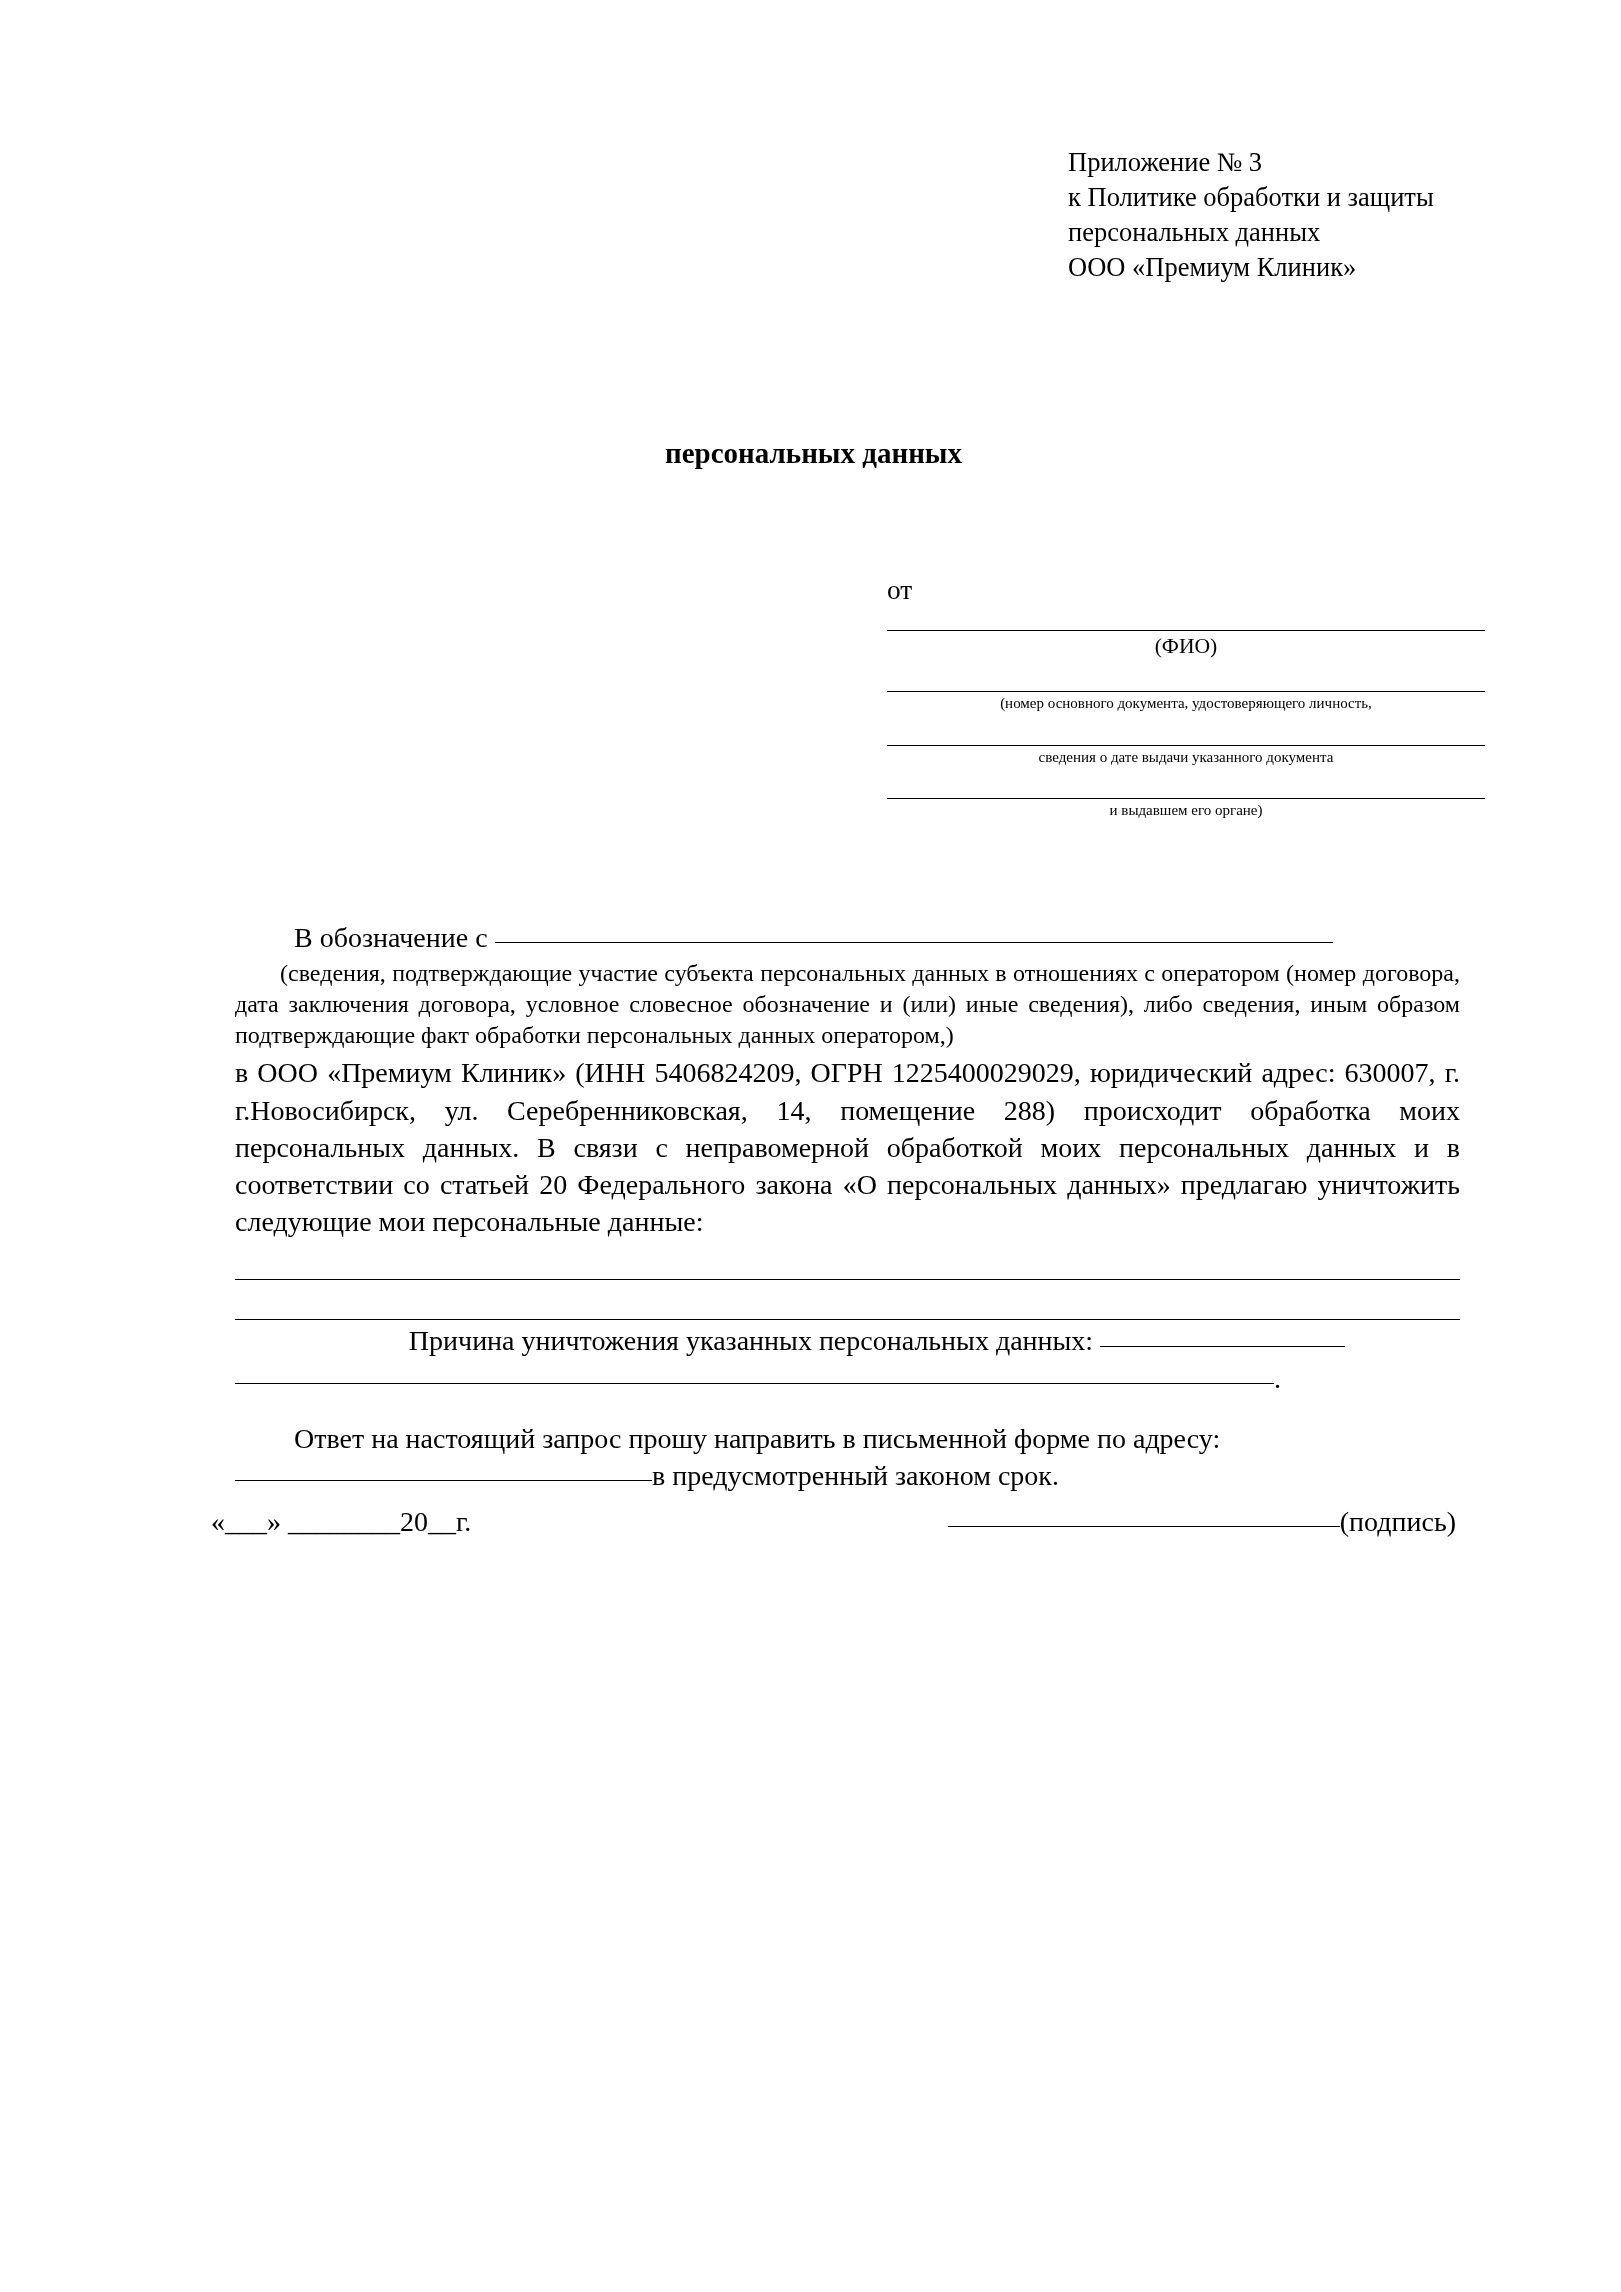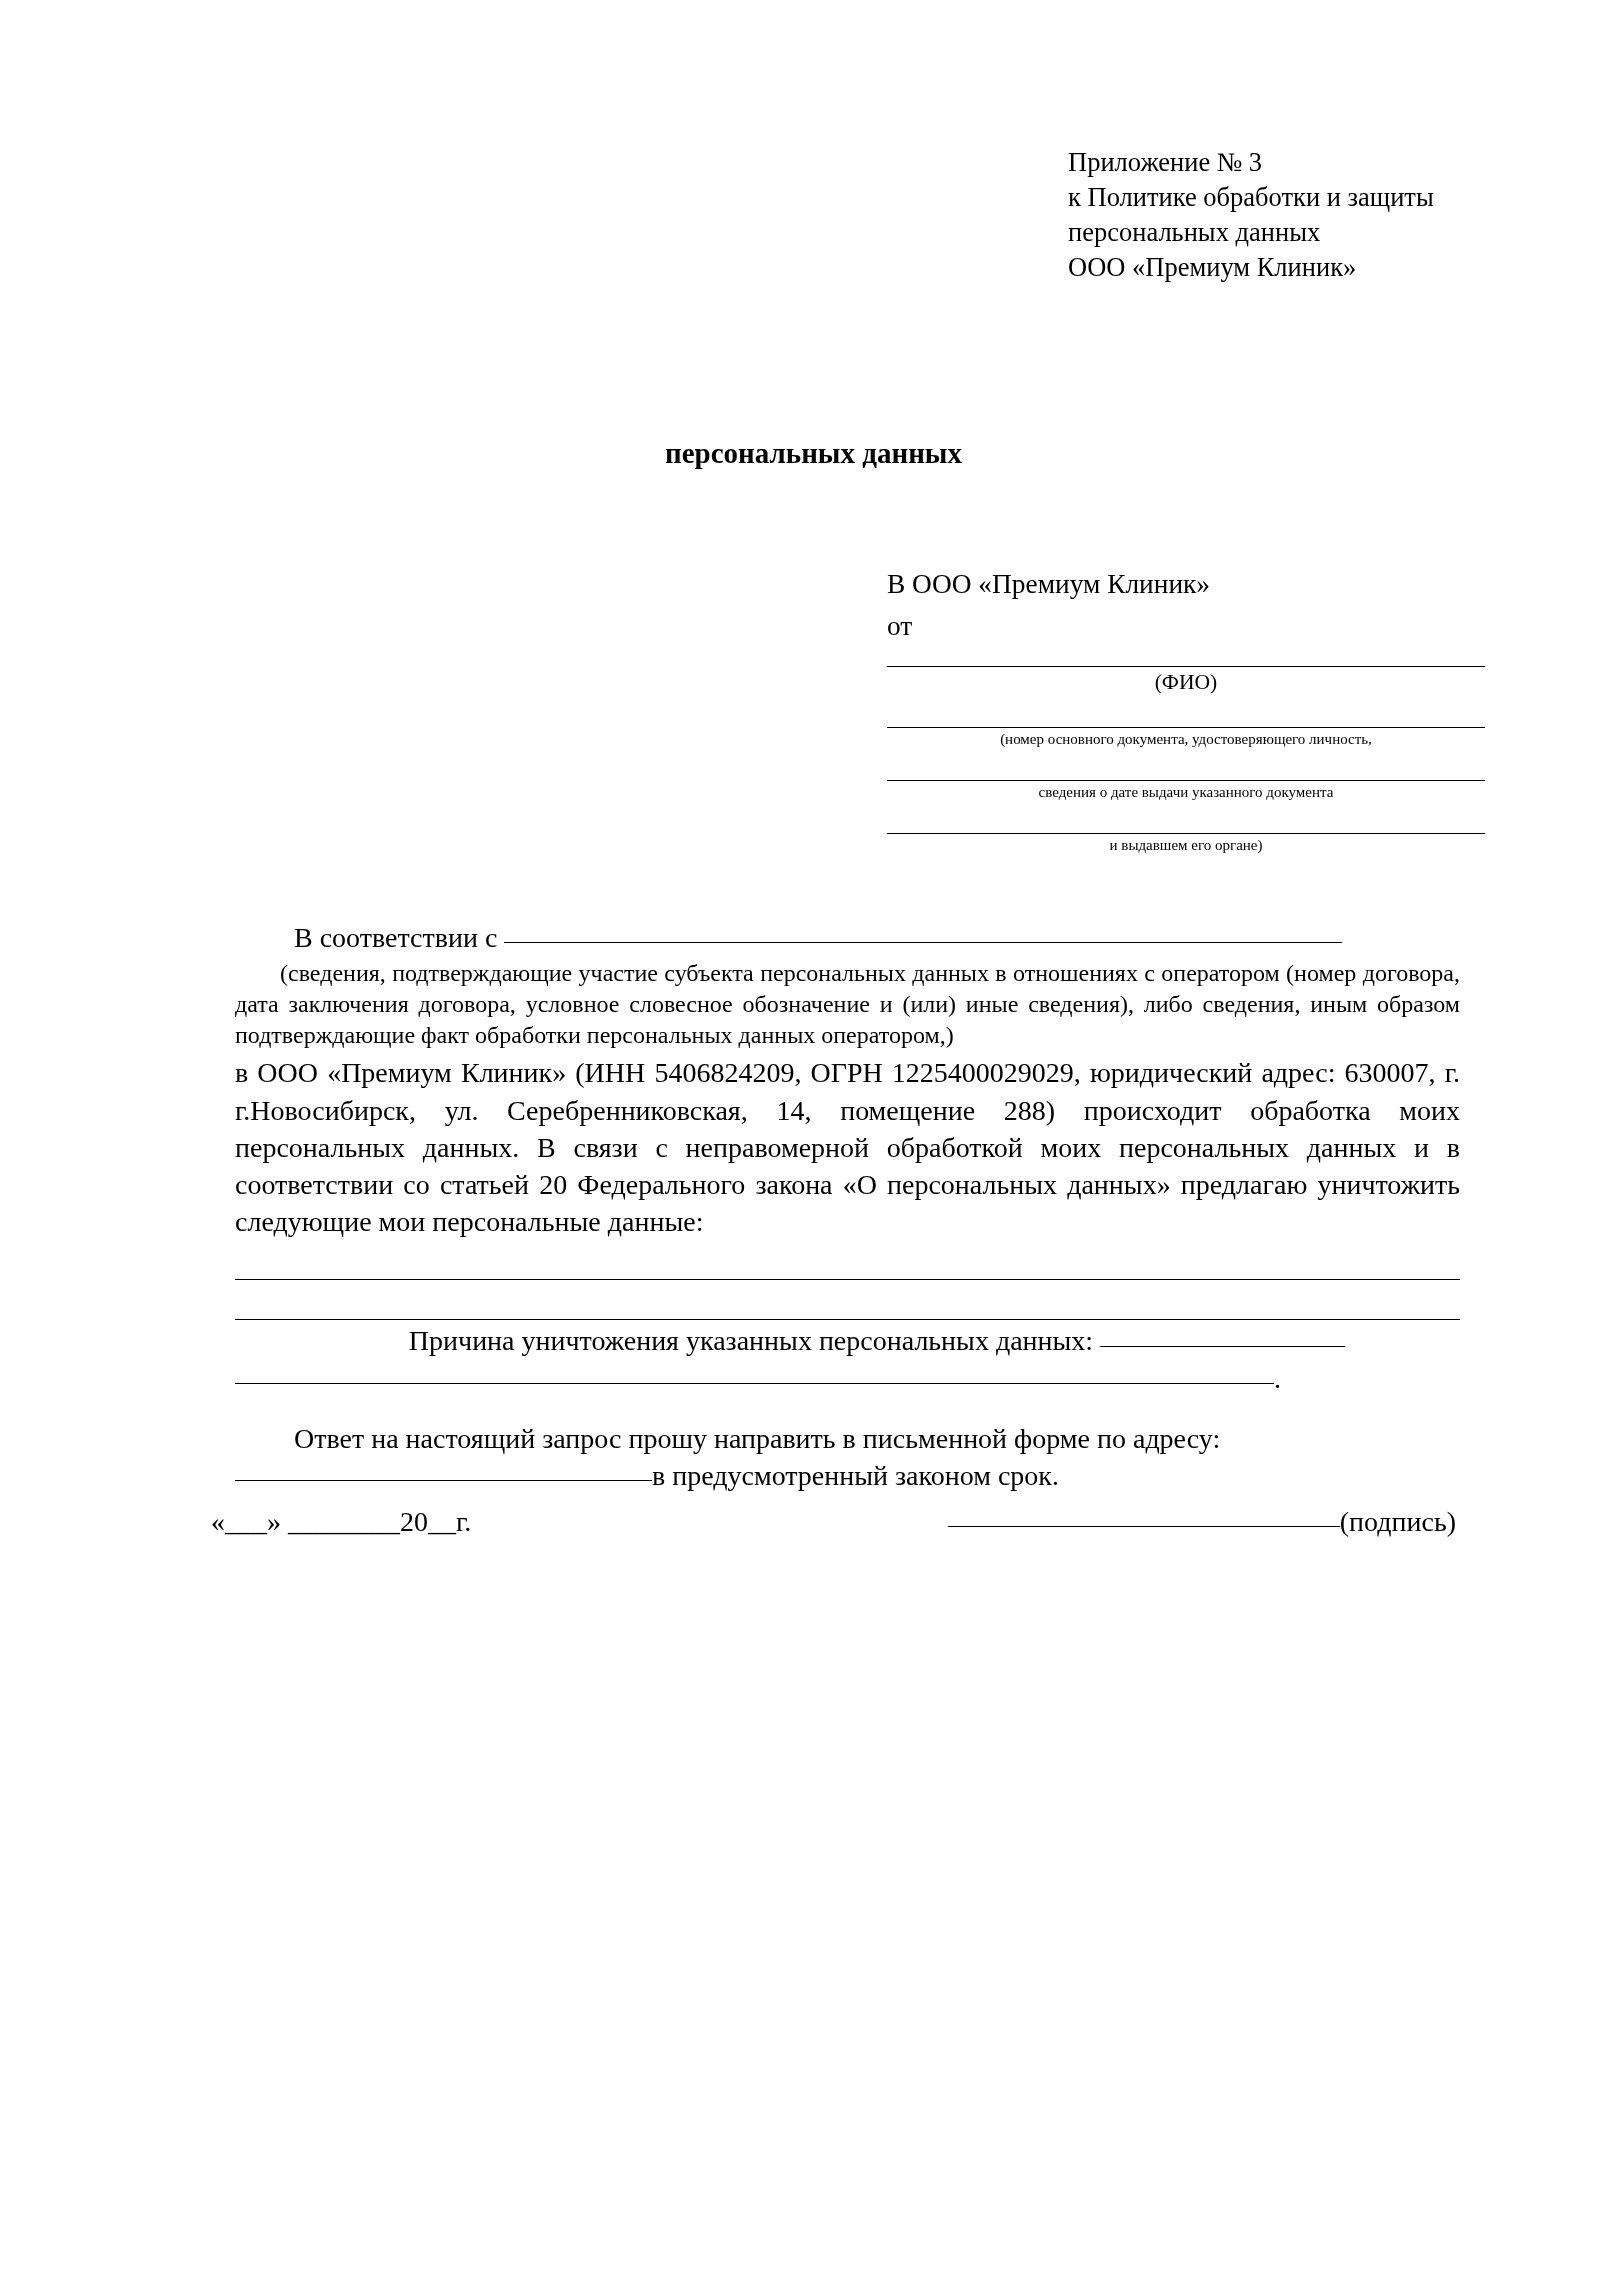--- a/index.html
+++ b/index.html
@@ -136,36 +136,35 @@
     <div>персональных данных</div>
     <div>ООО «Премиум Клиник»</div>
   </div>
 
   <div class="doc-title">
     <br>
     <span>персональных данных</span>
   </div>
 
   <div class="addressee">
-    <div class="to-line">В ООО «Премиум Клиник»</div>
     <div class="ot">от</div>
     <div class="fill-line"></div>
     <div class="caption big">(ФИО)</div>
     <div class="fill-line"></div>
     <div class="caption">(номер основного документа, удостоверяющего личность,</div>
     <div class="fill-line"></div>
     <div class="caption">сведения о дате выдачи указанного документа</div>
     <div class="fill-line"></div>
     <div class="caption">и выдавшем его органе)</div>
   </div>
 
   <div class="body-text">
 
     <div style="white-space:nowrap;">
-      <span class="indent"></span><span>В соответствии с</span>
+      <span class="indent"></span><span>В обозначение с</span>
       <span class="inline-rule" style="width:838px;"></span>
     </div>
 
     <div class="small-note">
       <span class="lead"></span><span>(сведения, подтверждающие участие субъекта персональных данных в отношениях с оператором (номер договора, дата заключения договора, условное словесное обозначение и (или) иные сведения), либо сведения, иным образом подтверждающие факт обработки персональных данных оператором,)</span>
     </div>
 
     <p class="para">в ООО «Премиум Клиник» (ИНН 5406824209, ОГРН 1225400029029, юридический адрес: 630007, г. г.Новосибирск, ул. Серебренниковская, 14, помещение 288) происходит обработка моих персональных данных. В связи с неправомерной обработкой моих персональных данных и в соответствии со статьей 20 Федерального закона «О персональных данных» предлагаю уничтожить следующие мои персональные данные:</p>
 
     <div class="rule-row"></div>

